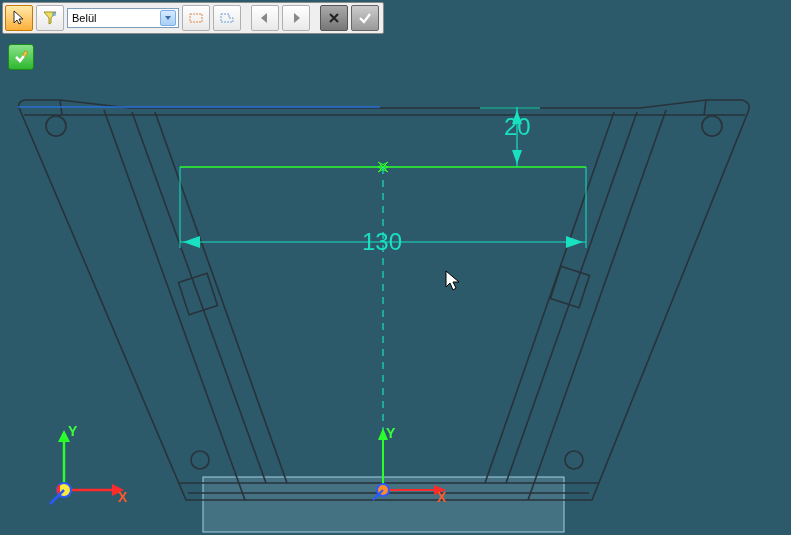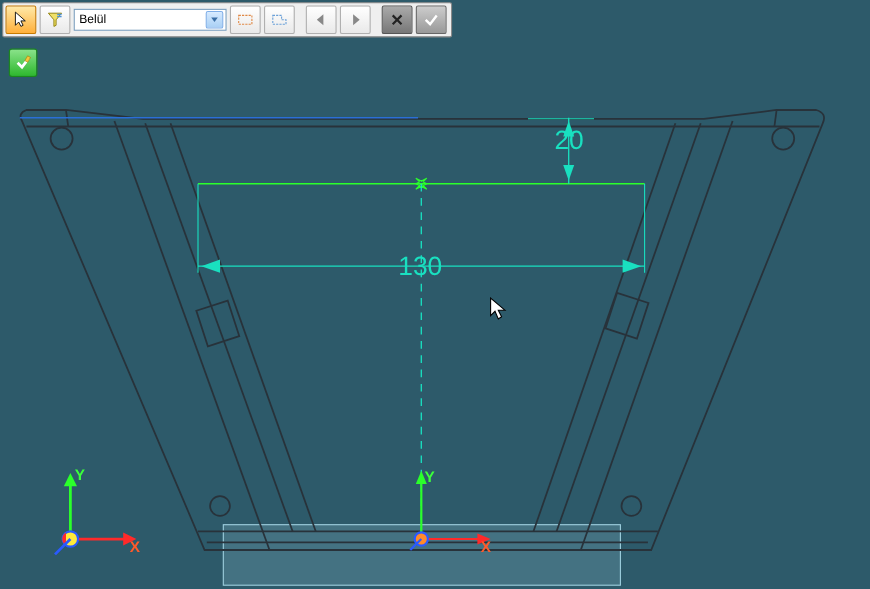--- a/index.html
+++ b/index.html
@@ -33,21 +33,21 @@
     justify-content: center;
     background: linear-gradient(#fff,#e9e9e9);
     cursor: pointer;
   }
   .tool-btn.active {
     background: linear-gradient(#ffe9a8,#ffb03b);
     border-color: #c77a00;
   }
   .tool-btn svg { width: 16px; height: 16px; }
   .dropdown {
-    width: 139px;
+    width: 112px;
     height: 20px;
     border: 1px solid #7b9ebd;
     background: #fff;
     display: flex;
     align-items: center;
     padding: 0 2px 0 4px;
     font-size: 11px;
     cursor: pointer;
   }
   .dropdown .dd-text { flex: 1; color: #000; }

